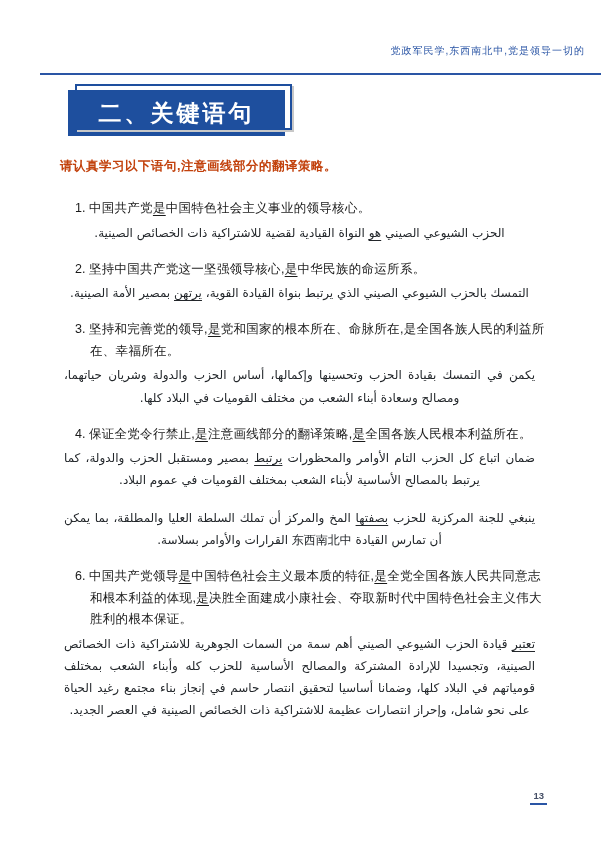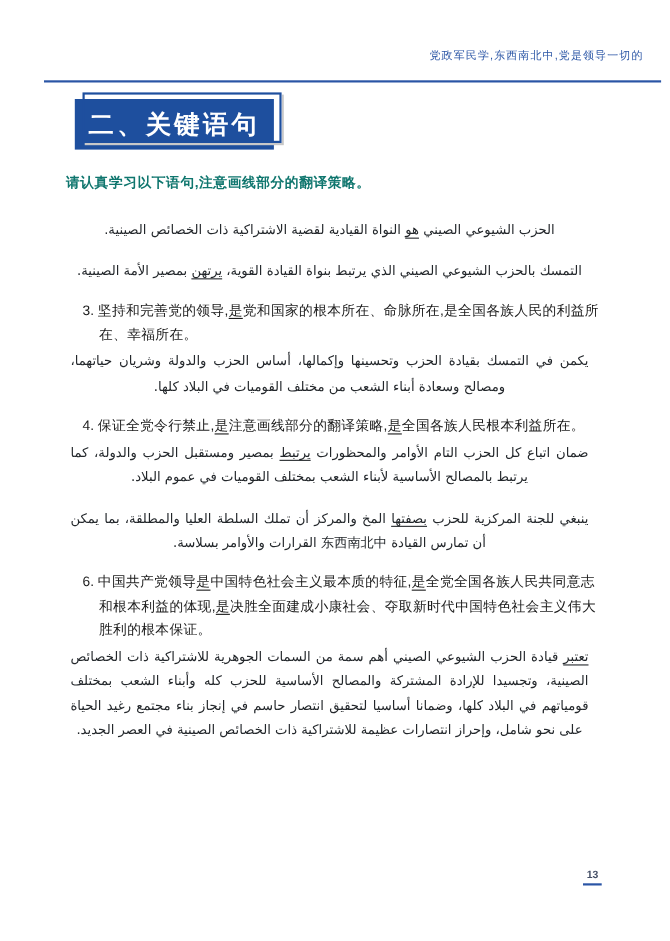--- a/index.html
+++ b/index.html
@@ -16,41 +16,41 @@
     font-size:10px;font-weight:normal;
     color:var(--accent,#2a55a5);
     letter-spacing:1px;
   }
   .header-rule{
     position:absolute;top:73px;left:40px;right:8px;height:2px;
     background:var(--accent,#2a55a5);
   }
   
   .title-box{
-    position:absolute;top:90px;left:68px;width:181px;height:46px;
+    position:absolute;top:90px;left:68px;width:217px;height:46px;
     background:var(--title-bg,#1e4f9e);
     display:flex;align-items:center;justify-content:center;
   }
   .title-box::before{
     content:"";
     position:absolute;left:7px;top:-6px;width:100%;height:100%;
     border:2px solid var(--title-bg,#1e4f9e);
     box-shadow:2px 2px 0 #c8c8c8;
     box-sizing:border-box;
     z-index:0;
   }
   .title-box .title-text{
     position:relative;z-index:1;
     color:#ffffff;font-weight:bold;font-size:23px;letter-spacing:3px;
   }
   
   .instruction{
     position:absolute;top:158px;left:60px;right:50px;
     margin:0;
-    font-size:12.5px;font-weight:bold;color:#0f766e;
+    font-size:12.5px;font-weight:bold;color:#c2410c;
     letter-spacing:0.5px;
   }
   
   .items{
     position:absolute;top:198px;left:62px;right:56px;
   }
   .item{margin:0 0 15px 0;}
   .zh{
     margin:0 0 2px 0;
     padding-left:28px;text-indent:-15px;
@@ -88,23 +88,25 @@
   <div class="header-rule"></div>
 
   <div class="title-box">
     <span class="title-text">二、关键语句</span>
   </div>
 
   <p class="instruction">请认真学习以下语句,注意画线部分的翻译策略。</p>
 
   <div class="items" id="items">
       <div class="item">
-        <p class="ar"><span>الحزب الشيوعي الصيني </span><u>هو</u><span> النواة القيادية لقضية الاشتراكية ذات الخصائص الصينية.</span></p>
+        <p class="zh"><span class="num">1. </span><span>中国共产党</span><u>是</u><span>中国特色社会主义事业的领导核心。</span></p>
+        <p class="ar"><span>الحزب الشيوعي الصيني </span><u>هو</u><span> النواة القيادية لقضية للاشتراكية ذات الخصائص الصينية.</span></p>
       </div>
       <div class="item">
+        <p class="zh"><span class="num">2. </span><span>坚持中国共产党这一坚强领导核心,</span><u>是</u><span>中华民族的命运所系。</span></p>
         <p class="ar"><span>التمسك بالحزب الشيوعي الصيني الذي يرتبط بنواة القيادة القوية، </span><u>يرتهن</u><span> بمصير الأمة الصينية.</span></p>
       </div>
       <div class="item">
         <p class="zh"><span class="num">3. </span><span>坚持和完善党的领导,</span><u>是</u><span>党和国家的根本所在、命脉所在,是全国各族人民的利益所在、幸福所在。</span></p>
         <p class="ar"><span>يكمن في التمسك بقيادة الحزب وتحسينها وإكمالها، أساس الحزب والدولة وشريان حياتهما، ومصالح وسعادة أبناء الشعب من مختلف القوميات في البلاد كلها.</span></p>
       </div>
       <div class="item">
         <p class="zh"><span class="num">4. </span><span>保证全党令行禁止,</span><u>是</u><span>注意画线部分的翻译策略,</span><u>是</u><span>全国各族人民根本利益所在。</span></p>
         <p class="ar"><span>ضمان اتباع كل الحزب التام الأوامر والمحظورات </span><u>يرتبط</u><span> بمصير ومستقبل الحزب والدولة، كما يرتبط بالمصالح الأساسية لأبناء الشعب بمختلف القوميات في عموم البلاد.</span></p>
       </div>

